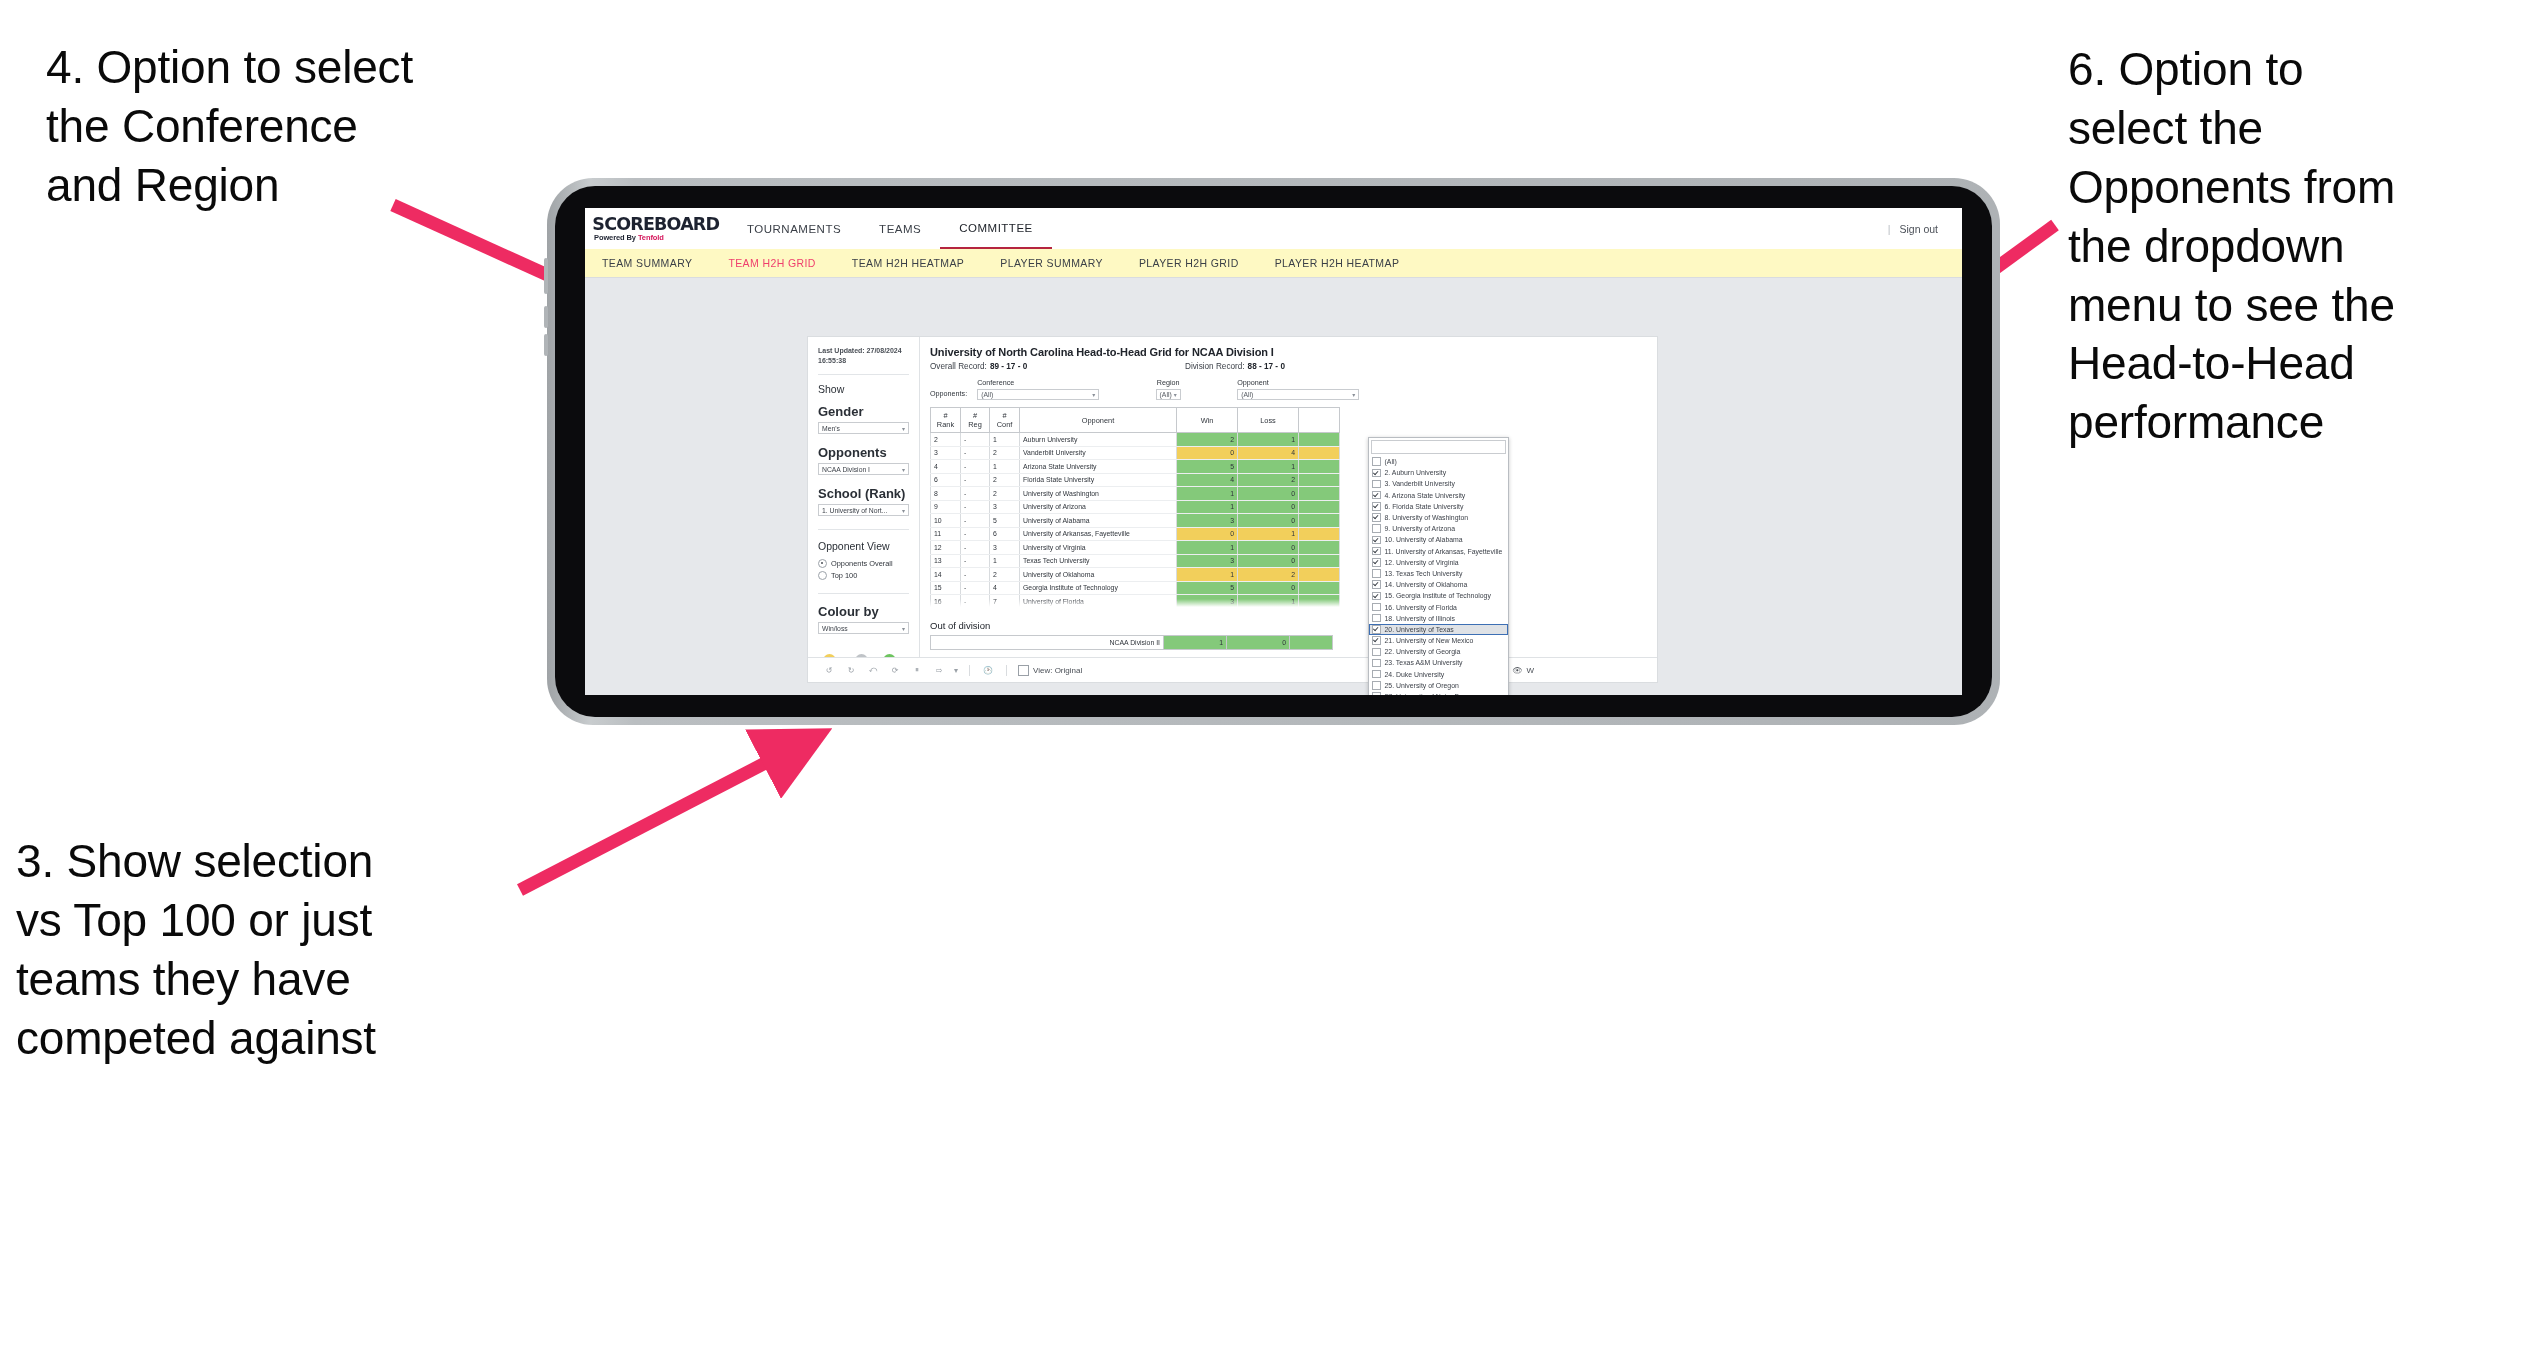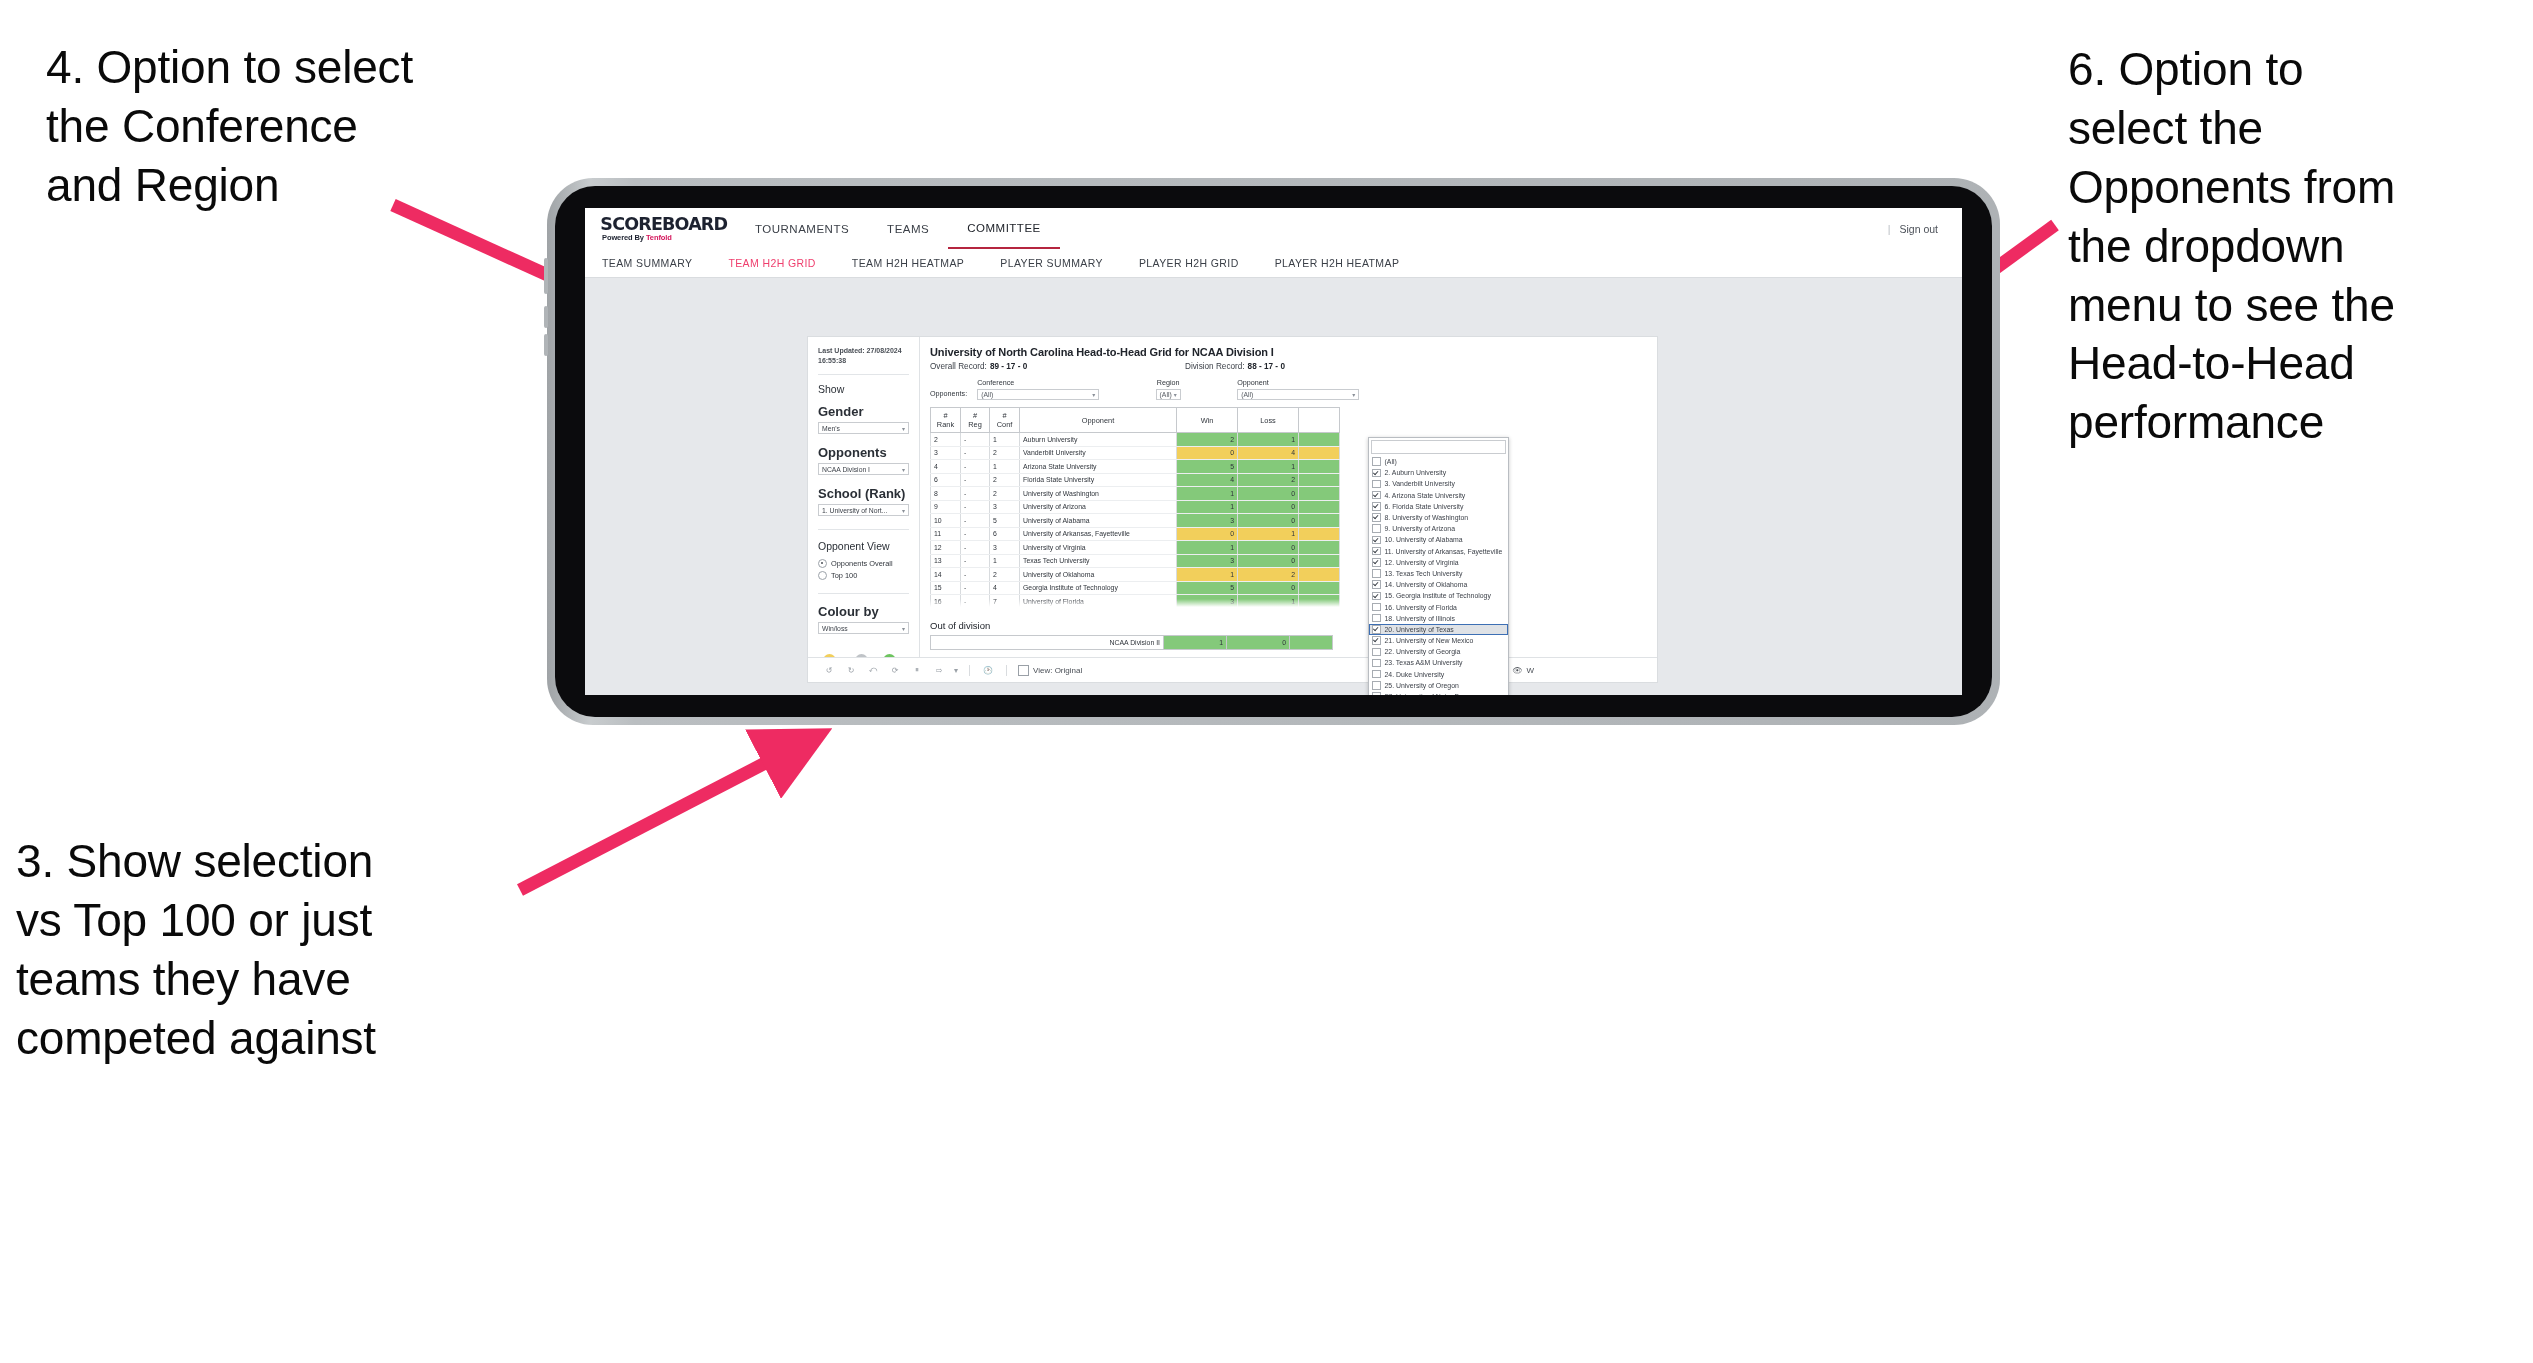--- a/index.html
+++ b/index.html
@@ -47,40 +47,40 @@
   .cam-dot{position:absolute;background:#121316;border-radius:50%;}
   .cam-lens{position:absolute;background:#1b2234;border-radius:50%;
      box-shadow:inset 0 0 2px #3d5a9e;}
 
   
   .app{position:absolute;inset:0;background:#e6e8eb;}
   .app-header{
     position:absolute;left:0;top:0;right:0;height:41px;background:#ffffff;
     border-bottom:1px solid #d6d9dc;display:flex;align-items:stretch;
   }
-  .brand{display:flex;flex-direction:column;justify-content:center;padding-left:17px;width:110px;}
+  .brand{display:flex;flex-direction:column;justify-content:center;padding-left:9px;width:110px;}
   .brand-name{
     font-family:"DejaVu Sans", sans-serif;
     font-weight:700;font-size:17px;letter-spacing:-0.8px;color:#1d2230;
     line-height:16px;transform:scaleX(1.03);
   }
   .brand-sub{font-size:7.5px;color:#1d2230;font-weight:700;margin-top:1px;letter-spacing:-0.1px;}
   .brand-sub em{color:#d4145a;font-style:normal;}
   .topnav{display:flex;align-items:stretch;margin-left:24px;}
   .topnav-item{
     display:flex;align-items:center;padding:0 19px;font-size:11.5px;
     color:#3a3f47;letter-spacing:0.5px;position:relative;cursor:pointer;
   }
   .topnav-item.active{border-bottom:2.5px solid #b5253f;color:#20242b;}
   .header-right{margin-left:auto;display:flex;align-items:center;padding-right:24px;gap:9px;
      font-size:10.5px;color:#4b5058;}
   .hr-sep{color:#b9bdc2;}
 
   .subnav{
-    position:absolute;left:0;top:41px;right:0;height:28px;background:#ffffff;
+    position:absolute;left:0;top:41px;right:0;height:28px;background:#fef9c3;
     border-bottom:1px solid #d9dcdf;display:flex;align-items:center;padding-left:17px;
   }
   .subnav-item{font-size:10.5px;color:#3a3f47;margin-right:36px;letter-spacing:0.4px;cursor:pointer;}
   .subnav-item.active{color:#ef3e6d;}
 
   .canvas{position:absolute;left:0;top:70px;right:0;bottom:0;background:#e6e8eb;}
 
   .workbook{
     position:absolute;left:222px;top:58px;width:849px;height:345px;
     background:#ffffff;border:1px solid #dadde0;display:flex;flex-direction:column;

